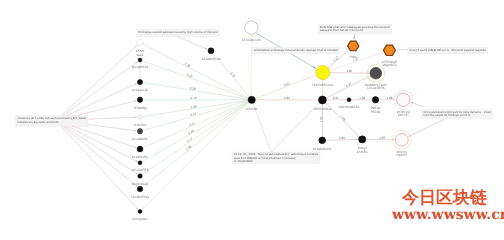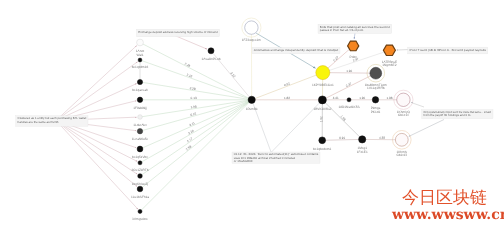--- a/index.html
+++ b/index.html
@@ -5,21 +5,21 @@
   html,body{margin:0;padding:0;background:#ffffff;}
   *{-webkit-font-smoothing:antialiased;text-rendering:geometricPrecision;}
   #stage{position:relative;width:504px;height:229px;background:#ffffff;overflow:hidden;
          font-family:"Liberation Sans",sans-serif;}
   svg.graph{position:absolute;left:0;top:0;width:504px;height:229px;display:block;}
   .nlabel{font-size:3.2px;fill:#7a7a7a;text-anchor:middle;}
   .elabel{font-size:3.1px;fill:#6e6e6e;text-anchor:middle;}
   .annbox{fill:#f4f4f4;stroke:#e2e2e2;stroke-width:0.3;}
   .anntext{font-size:2.95px;fill:#666;}
   .wm{position:absolute;}
-  .wm-cn{left:402px;top:190px;font-family:"DejaVu Sans",sans-serif;font-weight:normal;
+  .wm-cn{left:402px;top:190px;font-family:"DejaVu Sans",sans-serif;font-weight:bold;
          font-size:17px;color:#e2522b;line-height:17px;}
   .wm-url{left:392px;top:208px;font-family:"DejaVu Serif",serif;font-weight:bold;
           font-size:14px;color:#dc4a27;line-height:14px;}
 </style>
 </head>
 <body>
 
 <div id="stage">
   <svg class="graph" viewBox="0 0 504 229">
     <defs>

